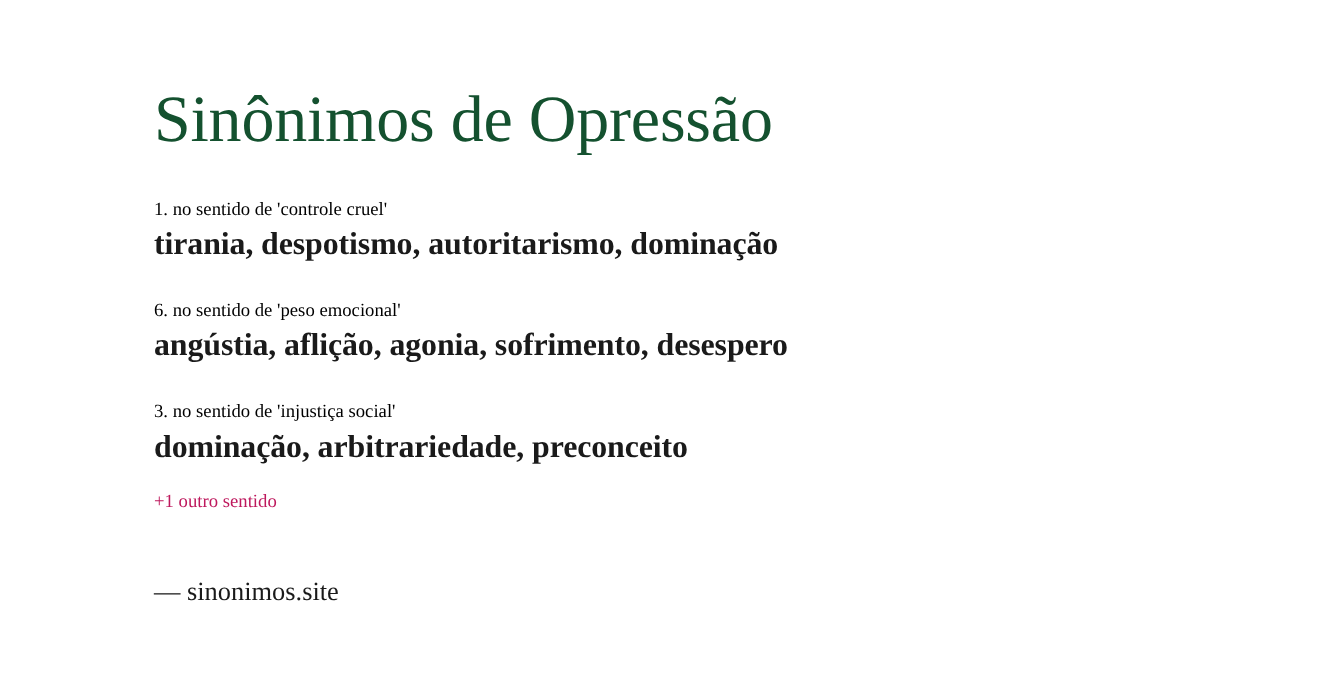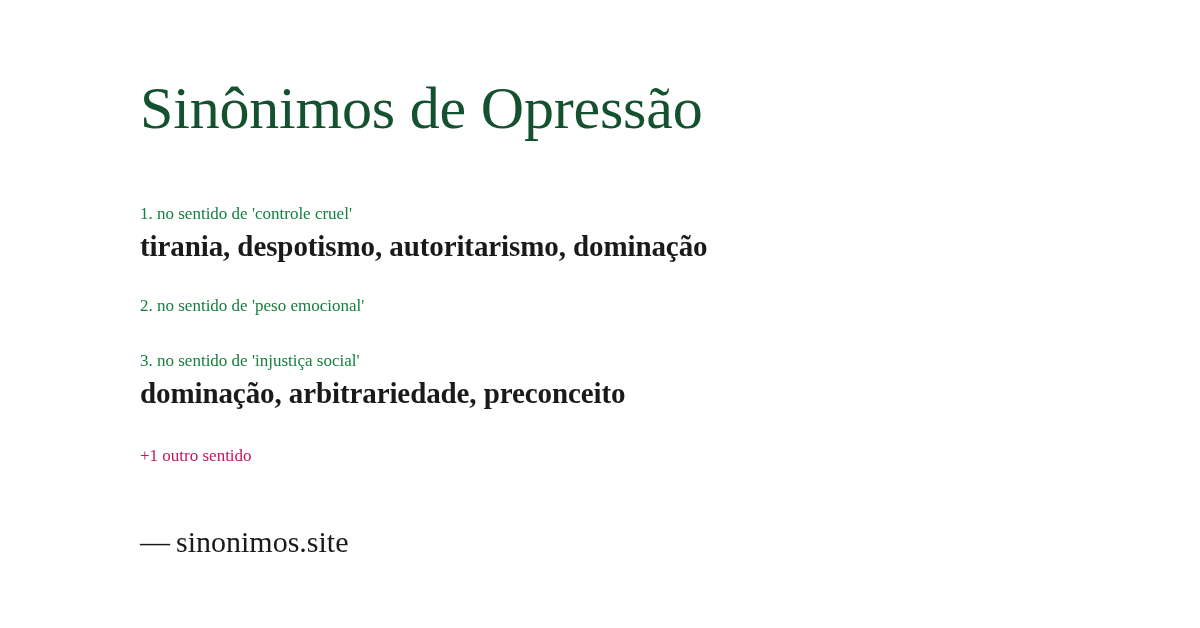--- a/index.html
+++ b/index.html
@@ -58,23 +58,22 @@
   .sense:last-child {
     margin-bottom: 0;
   }
 
   .sense-label {
     display: block;
     font-family: "Liberation Serif", "DejaVu Serif", serif;
     font-size: 17px;
     font-weight: 400;
     line-height: 1.35;
-    color: #15803d;
+    color: #000000;
     white-space: nowrap;
-    margin-top: 24px;
   }
 
   .sense-words {
     display: block;
     margin-top: 3px;
     font-family: "Liberation Serif", "DejaVu Serif", serif;
     font-size: 29px;
     font-weight: 700;
     line-height: 1.18;
     letter-spacing: -0.1px;
@@ -96,21 +95,21 @@
     white-space: nowrap;
   }
 
   
   .attribution {
     position: absolute;
     left: 140px;
     top: 524px;
     margin: 0;
     font-family: "Liberation Serif", "DejaVu Serif", serif;
-    font-size: 30px;
+    font-size: 24px;
     font-weight: 400;
     line-height: 1.2;
     color: #1a1a1a;
     white-space: nowrap;
   }
   .attribution .dash {
     margin-right: 6px;
   }
 </style>
 </head>
@@ -121,21 +120,22 @@
   <h1 class="page-title">Sinônimos de Opressão</h1>
 
   <ul class="senses">
 
     <li class="sense">
       <span class="sense-label">1. no sentido de 'controle cruel'</span>
       <span class="sense-words">tirania, despotismo, autoritarismo, dominação</span>
     </li>
 
     <li class="sense">
-      <span class="sense-label">2. no sentido de 'peso emocional'</span>
+      <span class="sense-label">6. no sentido de 'peso emocional'</span>
+      <span class="sense-words">angústia, aflição, agonia, sofrimento, desespero</span>
     </li>
 
     <li class="sense">
       <span class="sense-label">3. no sentido de 'injustiça social'</span>
       <span class="sense-words">dominação, arbitrariedade, preconceito</span>
     </li>
 
   </ul>
 
   <p class="more-note">+1 outro sentido</p>

